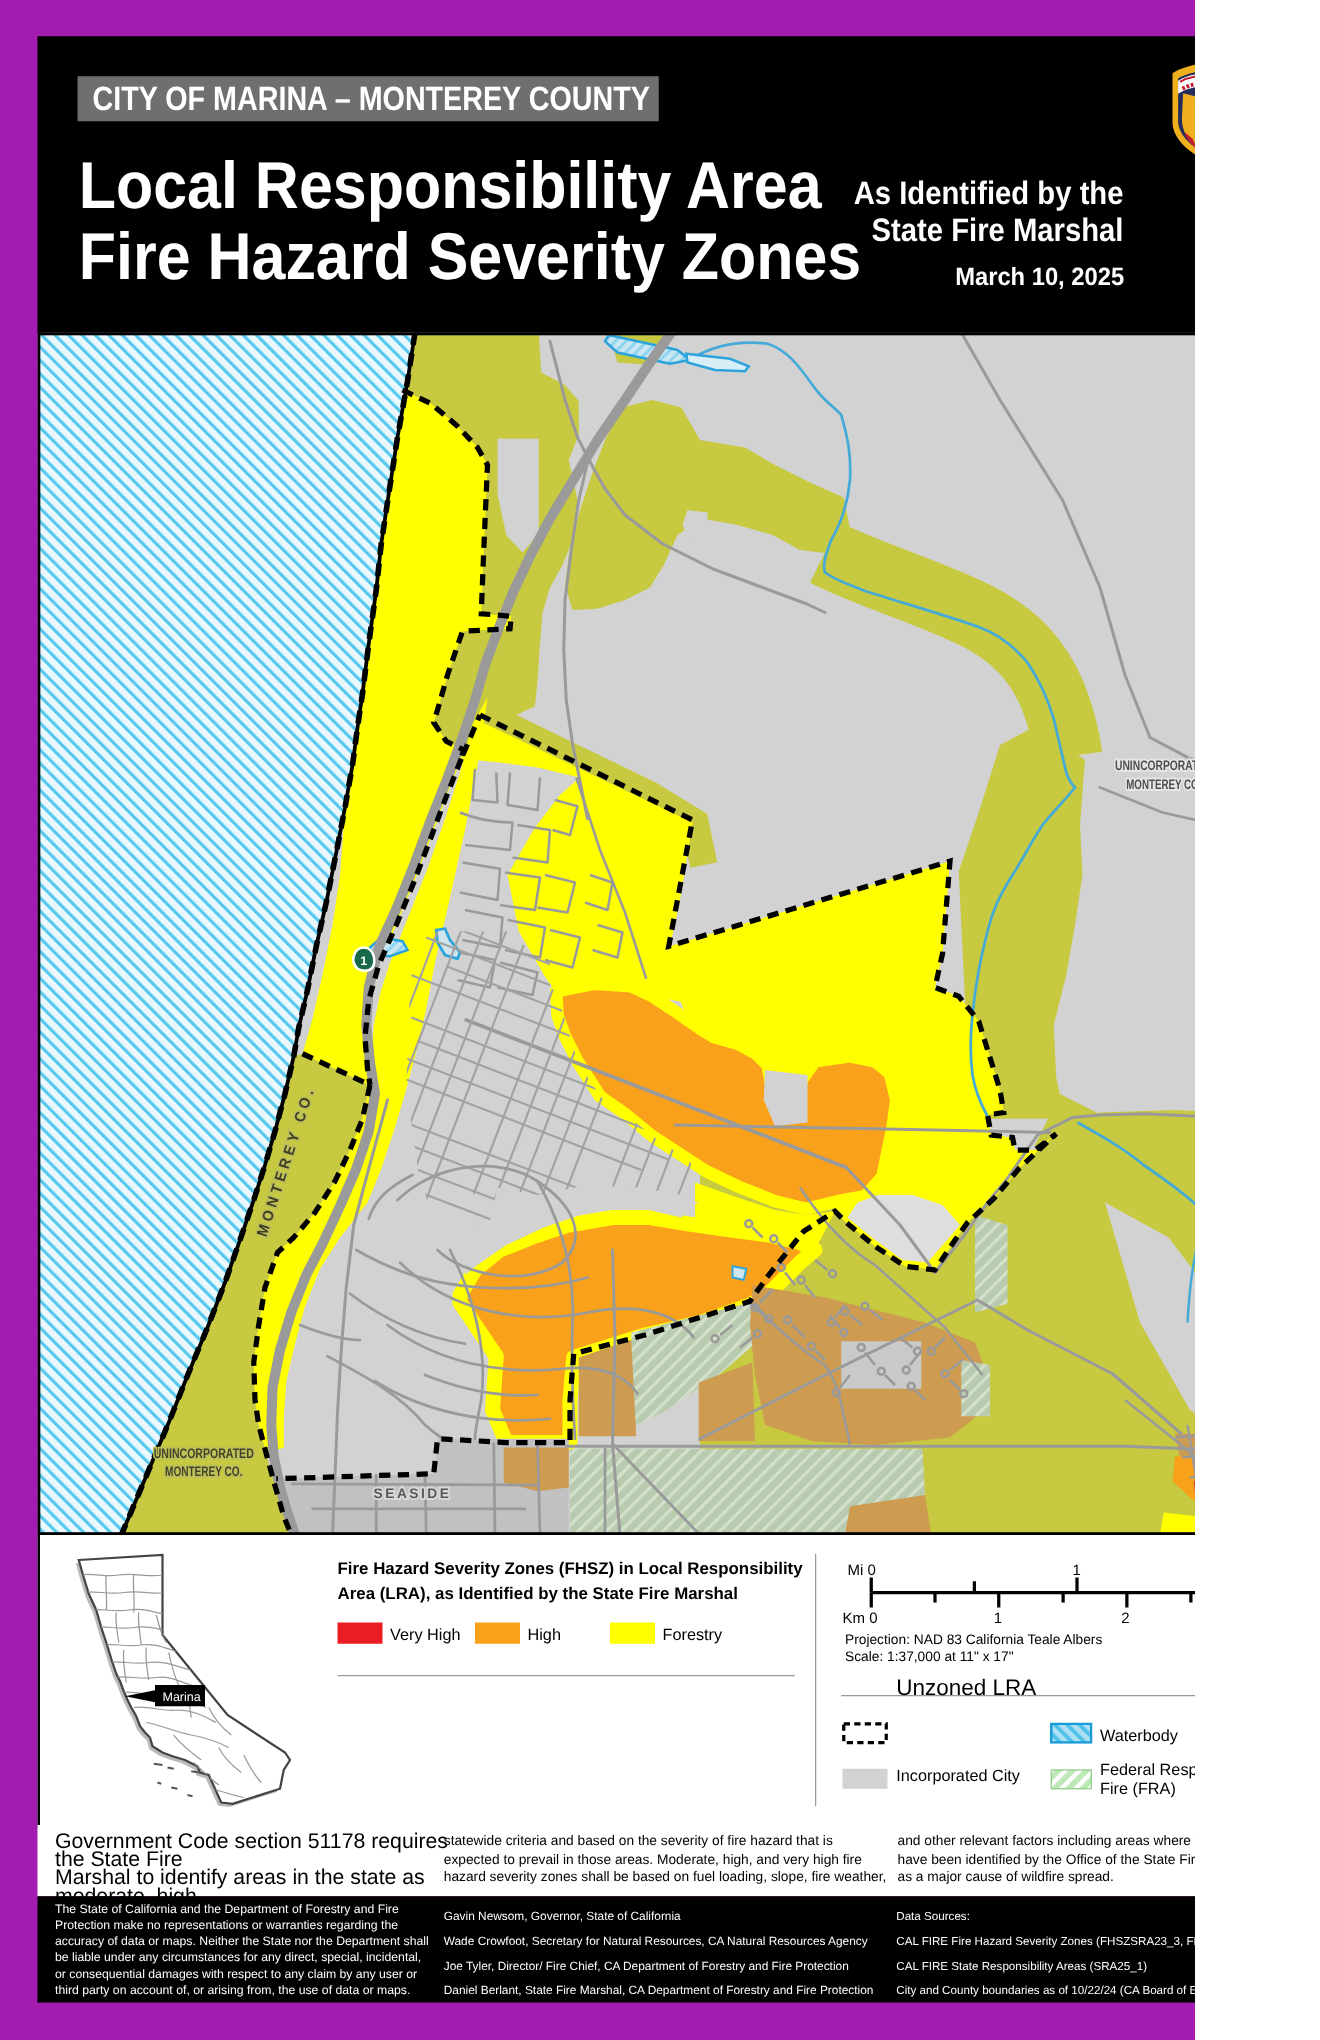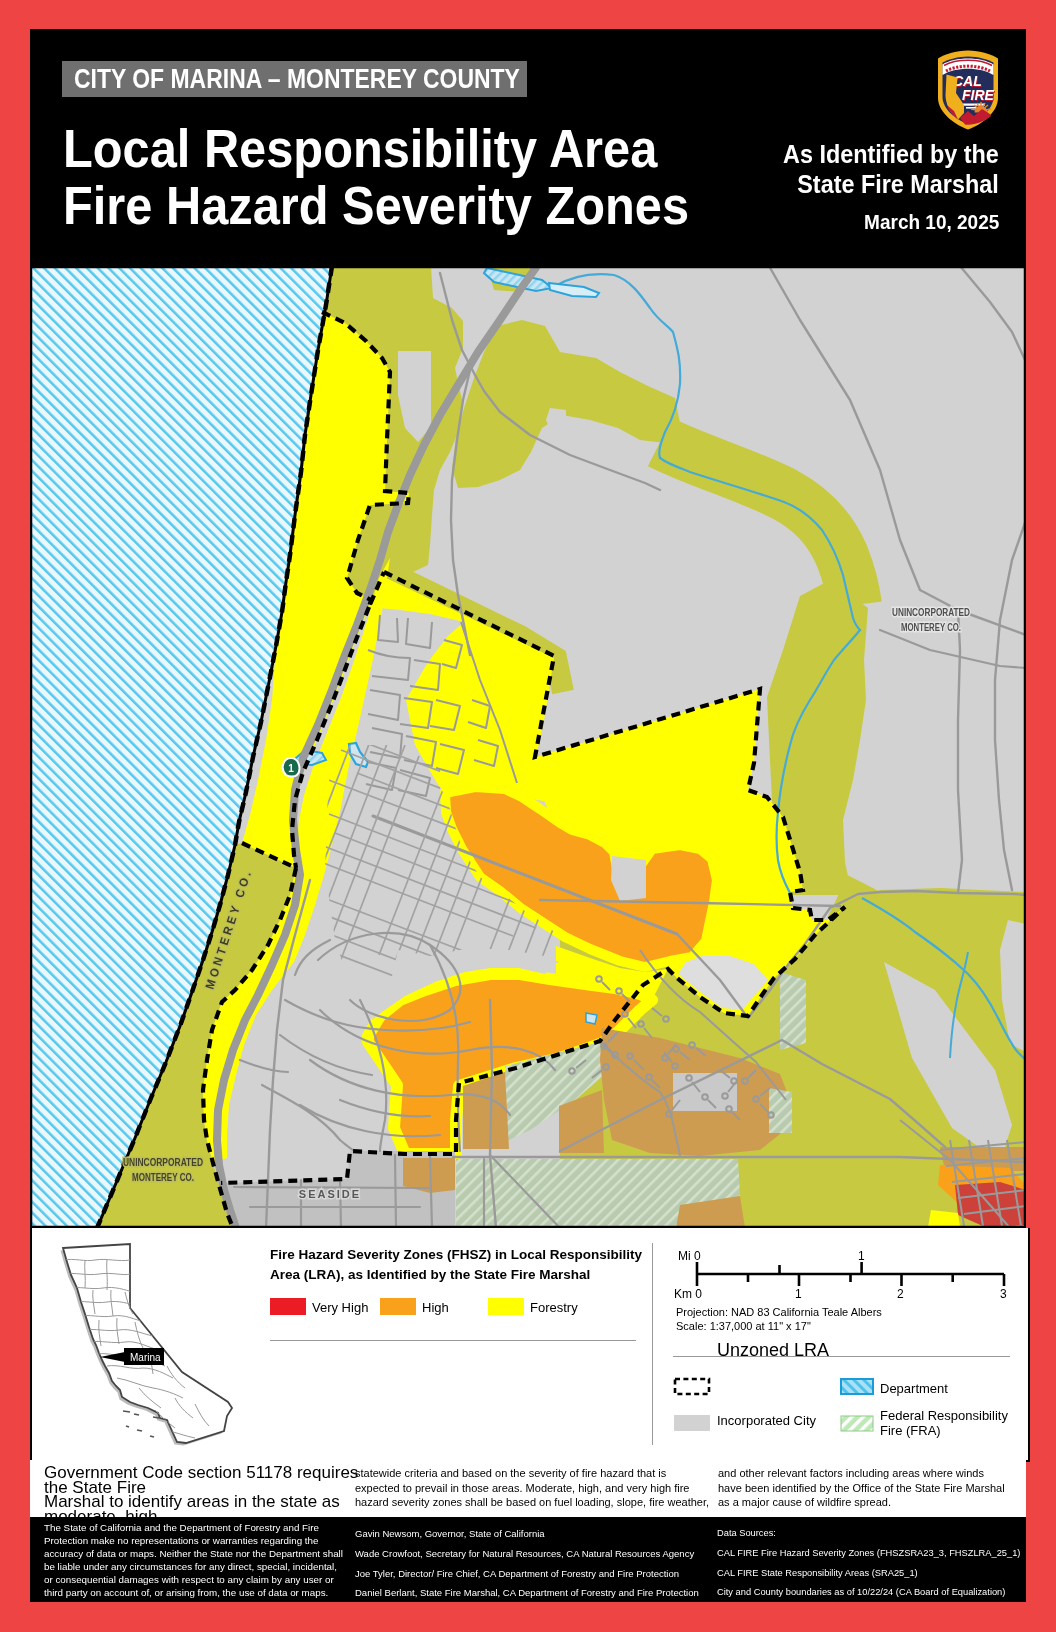--- a/index.html
+++ b/index.html
@@ -1,16 +1,16 @@
 <!DOCTYPE html>
 <html><head>
 <meta charset="utf-8">
 <style>
   html,body{margin:0;padding:0;background:#fff;}
-  .page{position:relative;width:1056px;height:1632px;background:#ef4444;overflow:hidden;
+  .page{position:relative;width:956px;height:1632px;background:#a21caf;overflow:hidden;
         font-family:"Liberation Sans", sans-serif;}
   .abs{position:absolute;}
 </style>
 </head>
 <body>
 <div class="page">
 
   <div class="abs" style="left:30px;top:29px;width:996px;height:238px;background:#000;"></div>
 
   <div class="abs" style="left:62px;top:61px;width:465px;height:36px;background:#6F6F6F;"></div>
@@ -488,21 +488,21 @@
 
 <svg class="abs" style="left:840px;top:1378px;" width="34" height="17" viewBox="0 0 34 17">
  <defs>
         <pattern id="lw" width="7" height="7" patternTransform="rotate(-45)" patternUnits="userSpaceOnUse">
    <rect width="7" height="7" fill="#AADFF4"></rect>
           <rect width="3" height="7" fill="#4FC2EA"></rect>
         </pattern>
       </defs>
  <rect x="1" y="1" width="32" height="15" fill="url(#lw)" stroke="#1B9CD8" stroke-width="2"></rect>
     </svg>
-<div class="abs" style="left:880px;top:1381px;font-size:13px;color:#000;">Department</div>
+<div class="abs" style="left:880px;top:1381px;font-size:13px;color:#000;">Waterbody</div>
 
 <div class="abs" style="left:674px;top:1415px;width:36px;height:16px;background:#D2D2D2;"></div>
 <div class="abs" style="left:717px;top:1340px;font-size:18px;color:#000;">Unzoned LRA</div>
 
 <svg class="abs" style="left:840px;top:1415px;" width="34" height="17" viewBox="0 0 34 17">
  <defs>
         <pattern id="lf" width="8" height="8" patternTransform="rotate(45)" patternUnits="userSpaceOnUse">
    <rect width="8" height="8" fill="#BFE8B9"></rect>
           <rect width="3.4" height="8" fill="#fff"></rect>
         </pattern>

